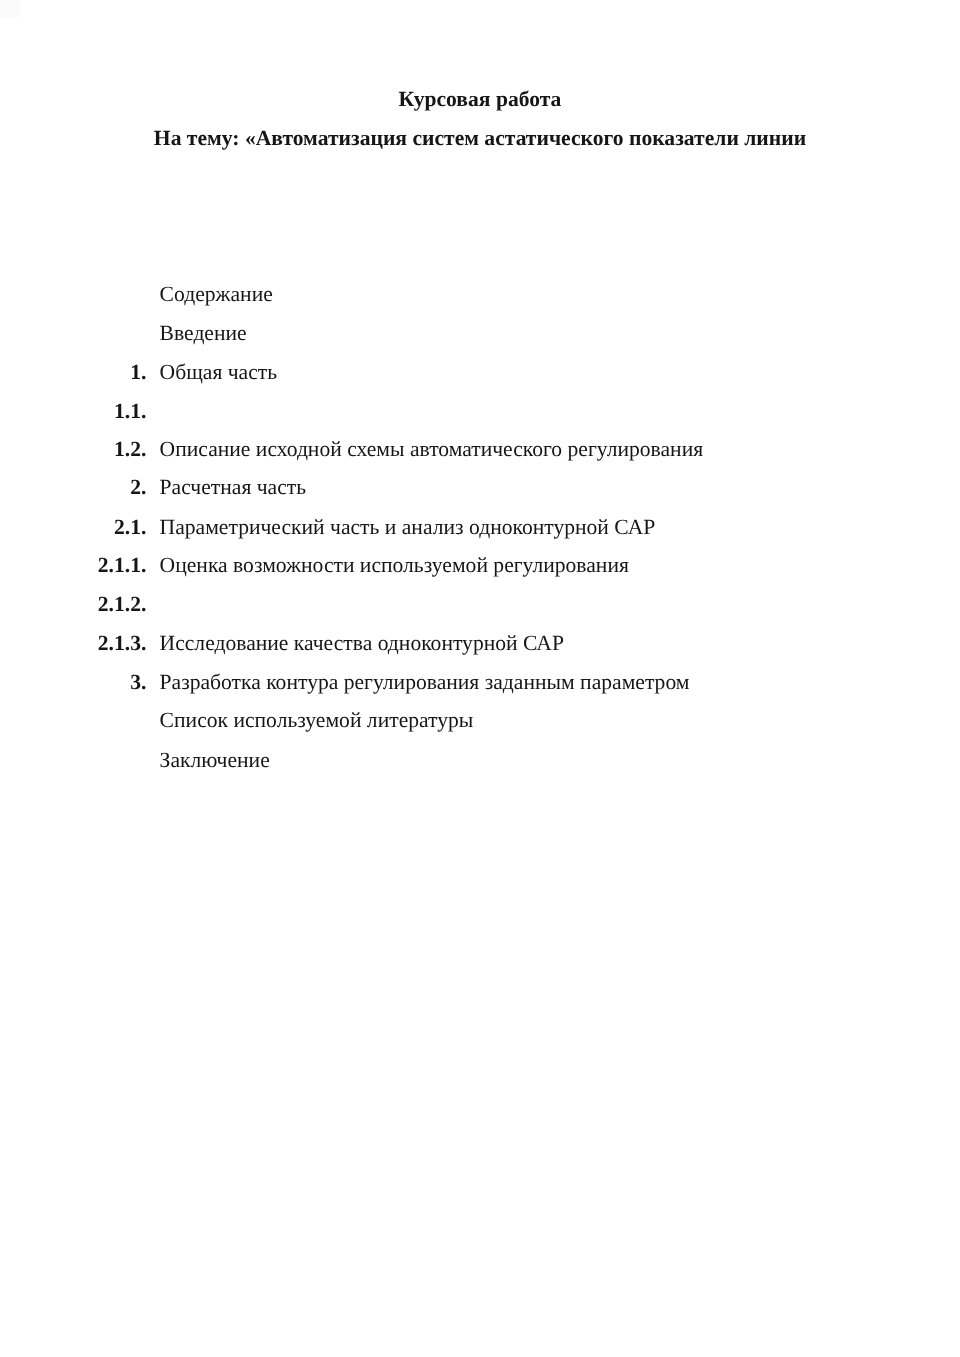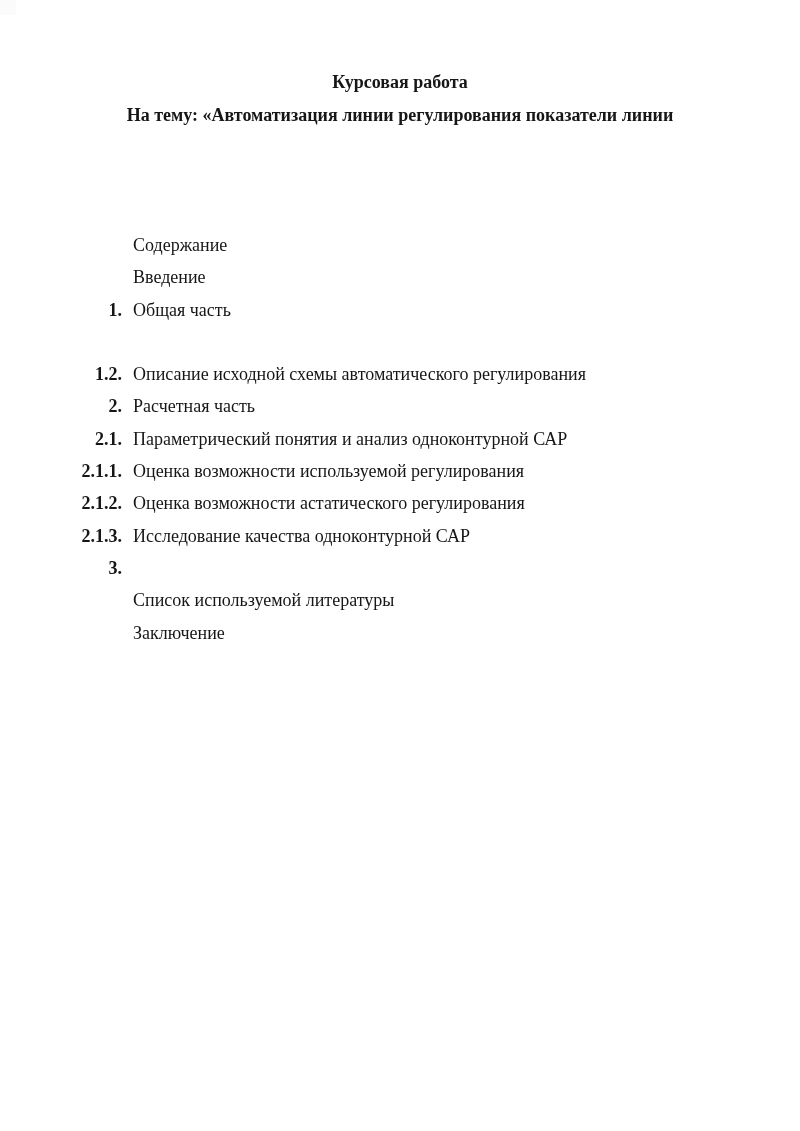--- a/index.html
+++ b/index.html
@@ -64,75 +64,76 @@
 </style>
 </head>
 <body>
 
 <div class="page">
 
   <div class="corner-artifact"></div>
 
   <div class="doc-header">
     <span class="title-line">Курсовая работа</span>
-    <span class="title-line">На тему: «Автоматизация линии регулирования показатели линии</span>
+    <span class="title-line">На тему: «Автоматизация систем астатического показатели линии</span>
   </div>
 
   <div class="toc" id="toc-list">
     <div class="toc-row">
       <span class="toc-num"></span>
       <span class="toc-label">Содержание</span>
     </div>
 
     <div class="toc-row">
       <span class="toc-num"></span>
       <span class="toc-label">Введение</span>
     </div>
 
     <div class="toc-row">
       <span class="toc-num">1.</span>
       <span class="toc-label">Общая часть</span>
     </div>
 
     <div class="toc-row">
+      <span class="toc-num">1.1.</span>
     </div>
 
     <div class="toc-row">
       <span class="toc-num">1.2.</span>
       <span class="toc-label">Описание исходной схемы автоматического регулирования</span>
     </div>
 
 
     <div class="toc-row">
       <span class="toc-num">2.</span>
       <span class="toc-label">Расчетная часть</span>
     </div>
 
     <div class="toc-row">
       <span class="toc-num">2.1.</span>
-      <span class="toc-label">Параметрический понятия и анализ одноконтурной САР</span>
+      <span class="toc-label">Параметрический часть и анализ одноконтурной САР</span>
     </div>
 
     <div class="toc-row">
       <span class="toc-num">2.1.1.</span>
       <span class="toc-label">Оценка возможности используемой регулирования</span>
     </div>
 
     <div class="toc-row">
       <span class="toc-num">2.1.2.</span>
-      <span class="toc-label">Оценка возможности астатического регулирования</span>
     </div>
 
     <div class="toc-row">
       <span class="toc-num">2.1.3.</span>
       <span class="toc-label">Исследование качества одноконтурной САР</span>
     </div>
 
     <div class="toc-row">
       <span class="toc-num">3.</span>
+      <span class="toc-label">Разработка контура регулирования заданным параметром</span>
     </div>
 
     <div class="toc-row">
       <span class="toc-num"></span>
       <span class="toc-label">Список используемой литературы</span>
     </div>
 
     <div class="toc-row">
       <span class="toc-num"></span>
       <span class="toc-label">Заключение</span>

